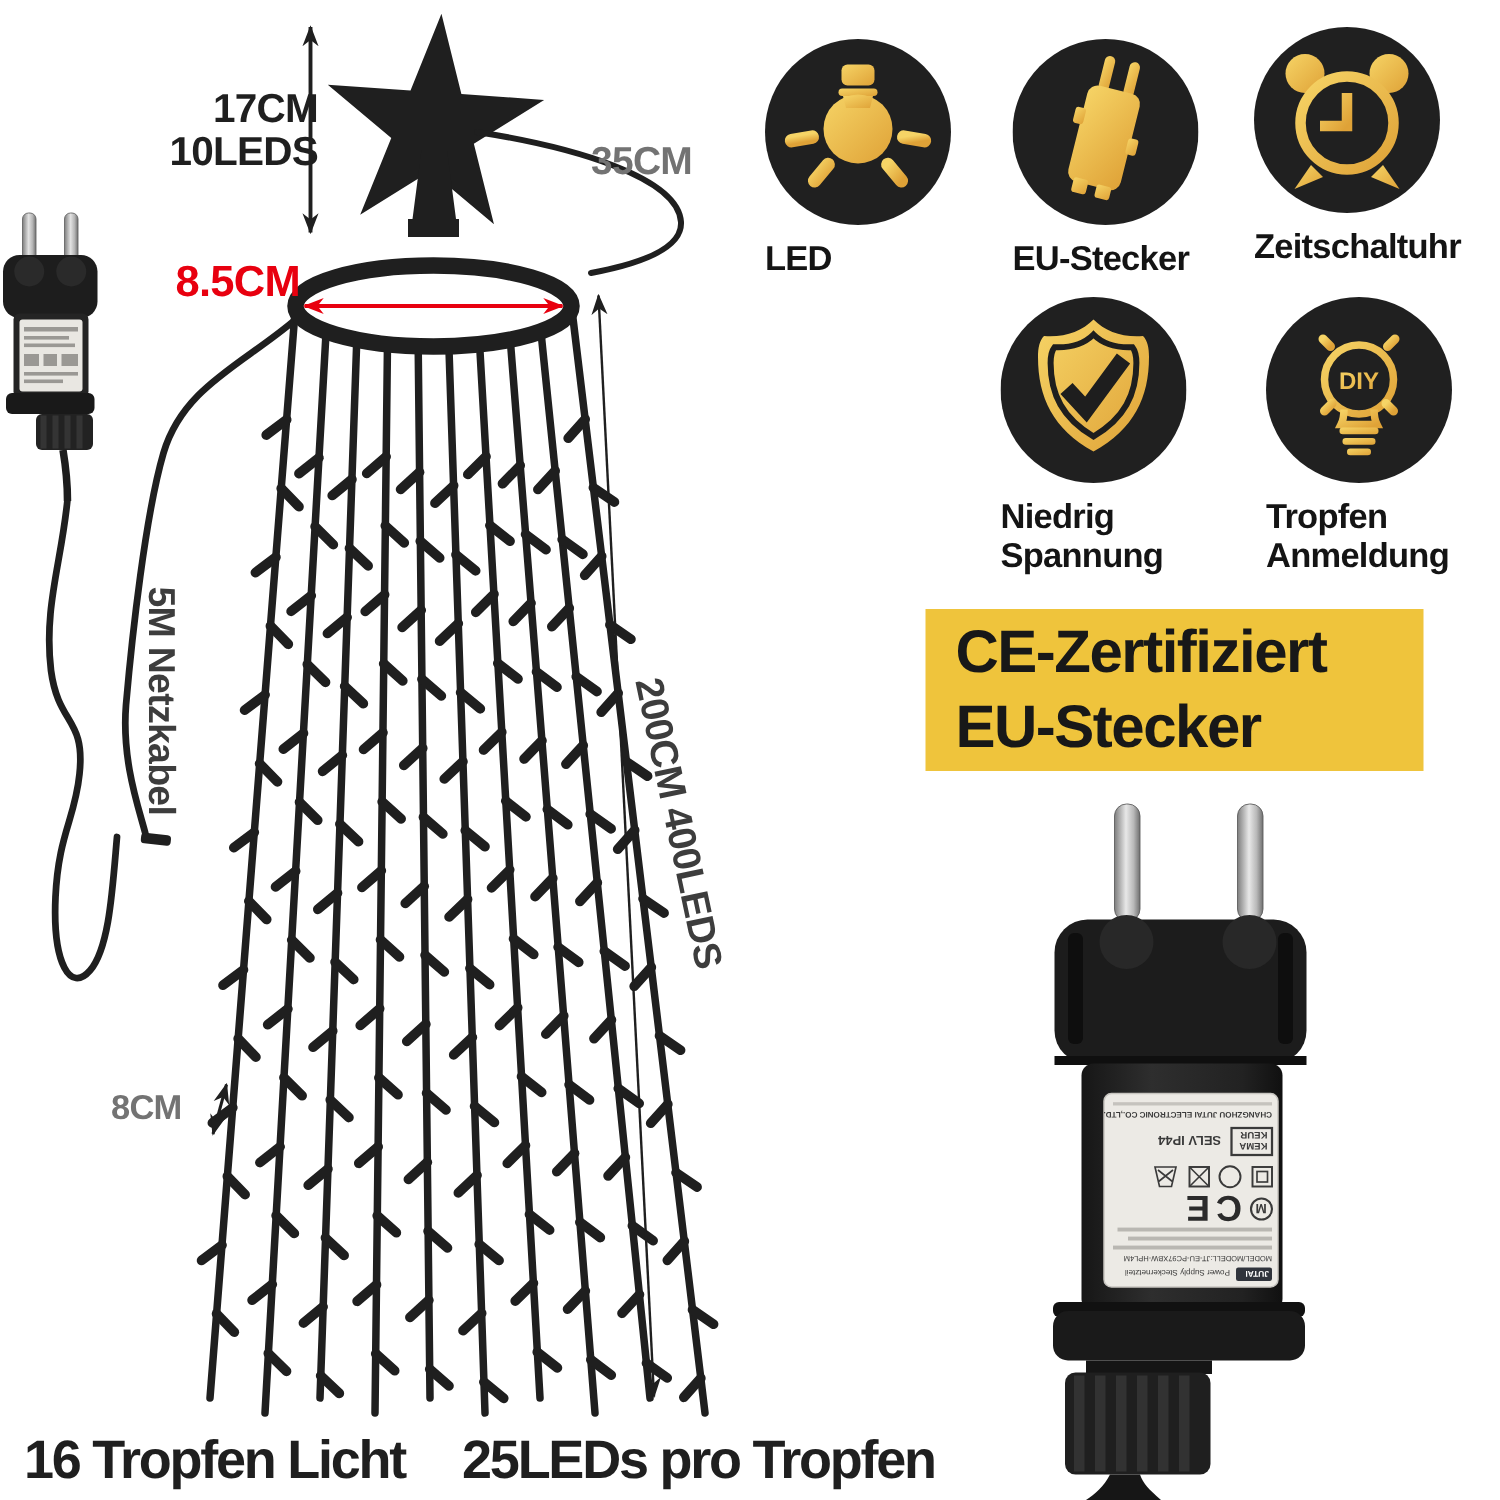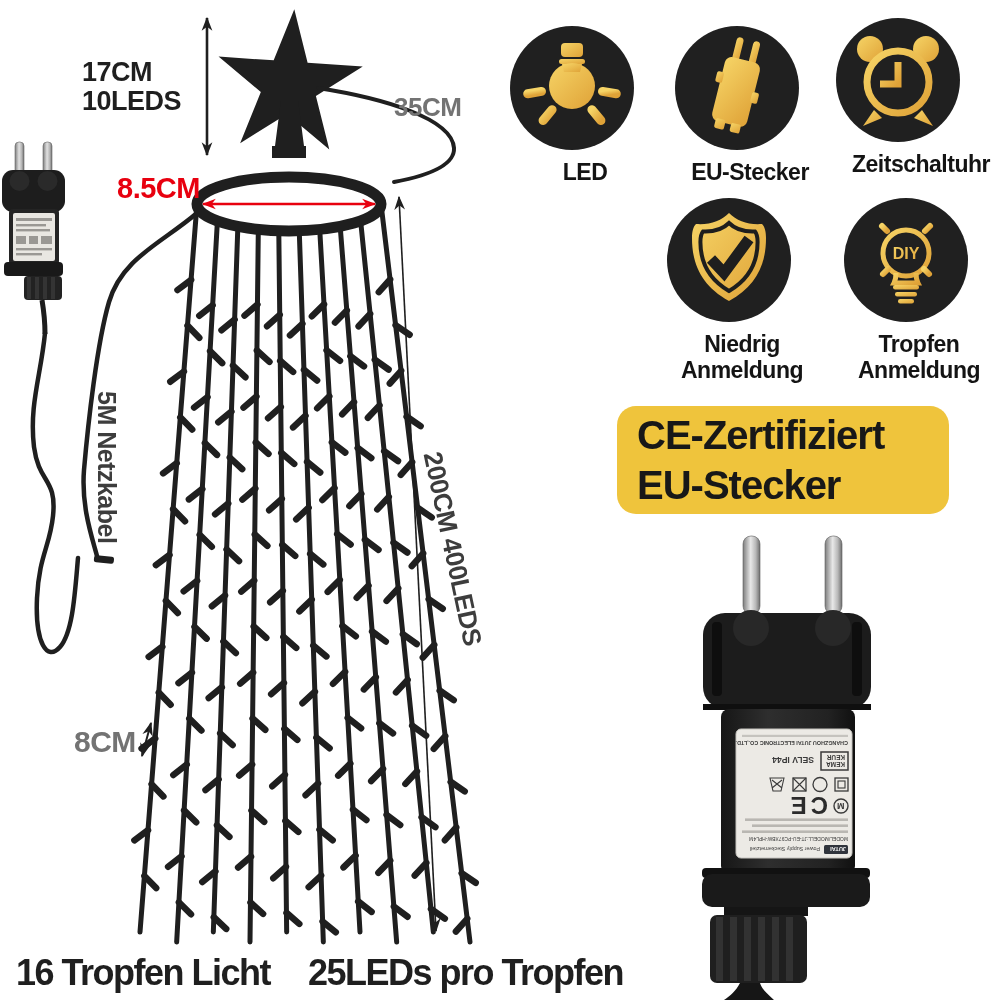--- a/index.html
+++ b/index.html
@@ -5,28 +5,28 @@
   html,body{margin:0;padding:0;background:#fff;}
   #stage{position:relative;width:1000px;height:1000px;background:#fff;overflow:hidden;
          font-family:"Liberation Sans","DejaVu Sans",sans-serif;color:#1f1f1f;}
   svg{display:block}
   .abs{position:absolute;}
   .mlabel{position:absolute;font-weight:bold;font-size:26px;color:#737373;letter-spacing:-0.5px;white-space:nowrap;}
   .mlabel.red{color:var(--accent_red,#e8000f);font-size:29px;}
   .mlabel.gray{color:var(--muted_text,#3d3d3d);}
   .rot90{transform-origin:0 0;transform:rotate(90deg);}
   .rot78{transform-origin:0 0;transform:rotate(78deg);}
-  .starheight{position:absolute;left:82px;top:58px;width:130px;text-align:left;
+  .starheight{position:absolute;left:82px;top:58px;width:130px;text-align:right;
               font-weight:bold;font-size:27px;line-height:29px;letter-spacing:-0.5px;}
   .caption{position:absolute;left:16px;top:952px;display:flex;gap:38px;
            font-weight:bold;font-size:36px;letter-spacing:-1.5px;white-space:nowrap;}
-  .feature{position:absolute;text-align:center;}
+  .feature{position:absolute;text-align:left;}
   .flabel{margin-top:9px;font-weight:bold;font-size:23px;line-height:26px;letter-spacing:-0.5px;color:#141414;}
   .banner{position:absolute;left:617px;top:406px;width:332px;height:108px;
-          background:var(--banner_bg,#efc43c);padding:4px 0 0 20px;box-sizing:border-box;border-radius:19px;}
+          background:var(--banner_bg,#efc43c);padding:4px 0 0 20px;box-sizing:border-box;}
   .banner div{font-weight:bold;font-size:40px;line-height:50px;letter-spacing:-1px;color:#181818;}
 </style>
 </head>
 <body>
 
 <div id="stage">
 
   <svg class="abs" style="left:0;top:0" width="620" height="1000" viewBox="0 0 620 1000">
     <defs>
       <marker id="mArrB" viewBox="0 0 12 12" refX="11" refY="6" markerWidth="14" markerHeight="14" orient="auto-start-reverse" markerUnits="userSpaceOnUse">
@@ -250,21 +250,21 @@
   </svg>
 
   <div class="starheight">
     <div>17CM</div>
     <div>10LEDS</div>
   </div>
   <div class="mlabel" style="left:394px;top:92px">35CM</div>
   <div class="mlabel red" style="left:117px;top:172px">8.5CM</div>
   <div class="mlabel gray rot90" style="left:121px;top:391px;font-size:25px">5M Netzkabel</div>
   <div class="mlabel gray rot78" style="left:447px;top:449px">200CM 400LEDS</div>
-  <div class="mlabel" style="left:74px;top:725px;font-size:30px">8CM</div>
+  <div class="mlabel" style="left:74px;top:725px;font-size:23px">8CM</div>
   <div class="caption">
     <span>16 Tropfen Licht</span>
     <span>25LEDs pro Tropfen</span>
   </div>
 
   <svg width="0" height="0" style="position:absolute">
       <defs>
     <linearGradient id="goldGrad" x1="0" y1="0" x2="1" y2="1">
       <stop offset="0" stop-color="var(--gold_light,#f6d466)"></stop>
       <stop offset="1" stop-color="var(--gold_dark,#dfa237)"></stop>
@@ -321,21 +321,21 @@
     <div class="flabel">Zeitschaltuhr</div>
   </div>
 
   <div class="feature" style="left:667px;top:198px;width:150px">
     <svg width="124" height="124" viewBox="0 0 124 124">
       <circle cx="62" cy="62" r="62" fill="var(--badge_bg,#202020)"></circle>
       <path fill="url(#goldGrad)" d="M62,15 C70,23 81,27 95,26 C98,29 99,34 99,40 C99,67 89,88 62,103 C35,88 25,67 25,40 C25,34 26,29 29,26 C43,27 54,23 62,15 Z"></path>
       <path fill="none" stroke="#1e1e1e" stroke-width="4" d="M62,25 C68,31 77,34 88,33.5 C90,36 90.6,40 90.6,44 C90.6,65 82.5,81 62,93 C41.5,81 33.4,65 33.4,44 C33.4,40 34,36 36,33.5 C47,34 56,31 62,25 Z"></path>
       <path d="M44,61 L57,75 L82,41" stroke="#1e1e1e" stroke-width="11" fill="none"></path>
     </svg>
-    <div class="flabel">Niedrig Anmeldung</div>
+    <div class="flabel">Niedrig Spannung</div>
   </div>
 
   <div class="feature" style="left:844px;top:198px;width:150px">
     <svg width="124" height="124" viewBox="0 0 124 124">
       <circle cx="62" cy="62" r="62" fill="var(--badge_bg,#202020)"></circle>
       <circle cx="62" cy="55" r="23" fill="none" stroke="url(#goldGrad)" stroke-width="5"></circle>
       <path d="M52,75 C52,80 51,83 50,85 L74,85 C73,83 72,80 72,75" fill="none" stroke="url(#goldGrad)" stroke-width="5"></path>
       <g fill="url(#goldGrad)">
         <rect x="49" y="87" width="26" height="4.5" rx="2.2"></rect>
         <rect x="51" y="94" width="22" height="4.5" rx="2.2"></rect>

